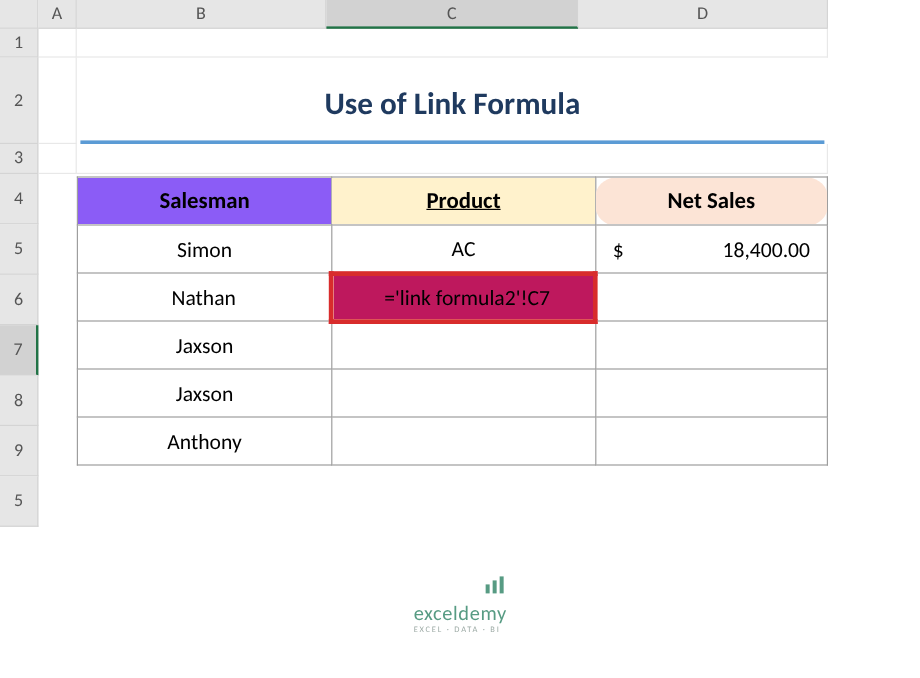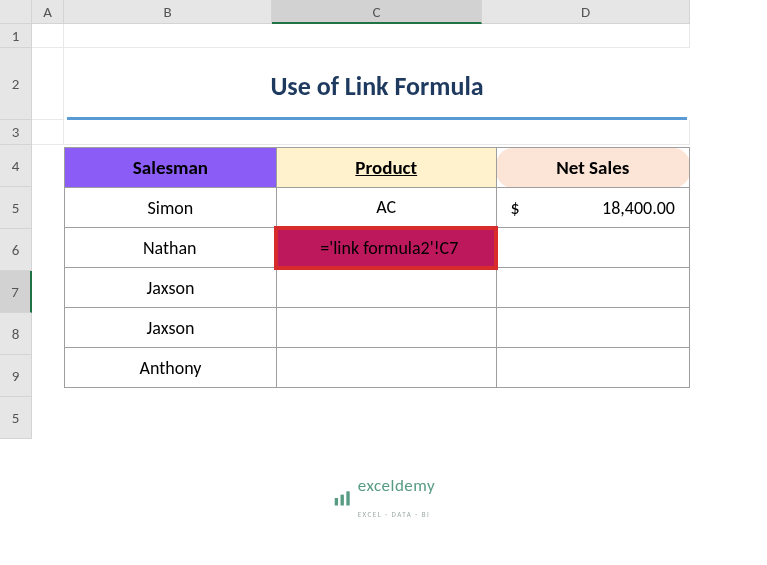--- a/index.html
+++ b/index.html
@@ -119,44 +119,45 @@
     .row-labels div.active {
       background: #d2d2d2;
       border-right: 2px solid #217346;
     }
     .watermark {
       position: absolute;
       left: 50%;
       transform: translateX(-50%);
       top: 477px;
       display: flex;
-      align-items: center;
+      align-items: flex-end;
       gap: 6px;
       opacity: 0.85;
+      flex-direction: column;
     }
     .watermark-icon {
       width: 20px;
       height: 20px;
     }
     .watermark-text {
       display: flex;
       flex-direction: column;
       line-height: 1;
     }
     .watermark-main {
       font-size: 17px;
       color: #3a8a6e;
       font-weight: 500;
       letter-spacing: 0.5px;
     }
     .watermark-sub {
       font-size: 7px;
       color: #8a9a94;
       letter-spacing: 1.5px;
-      margin-top: 17px;
+      margin-top: 1px;
     }
   </style>
 </head>
 <body>
 
 <div class="sheet">
   <div class="corner"></div>
   <div class="col-header">A</div>
   <div class="col-header">B</div>
   <div class="col-header active">C</div>

